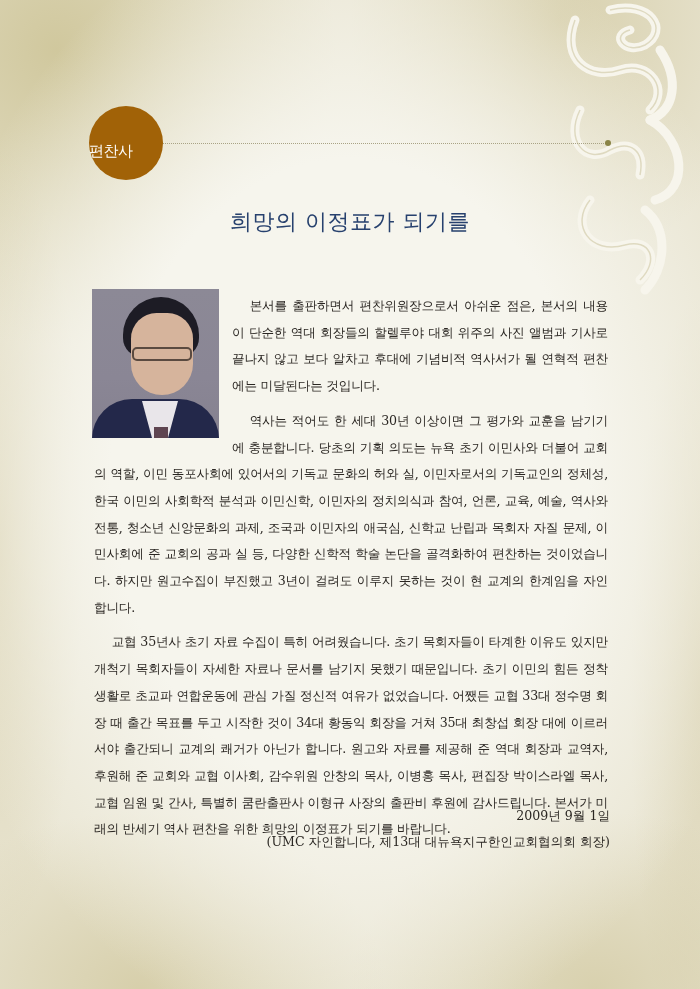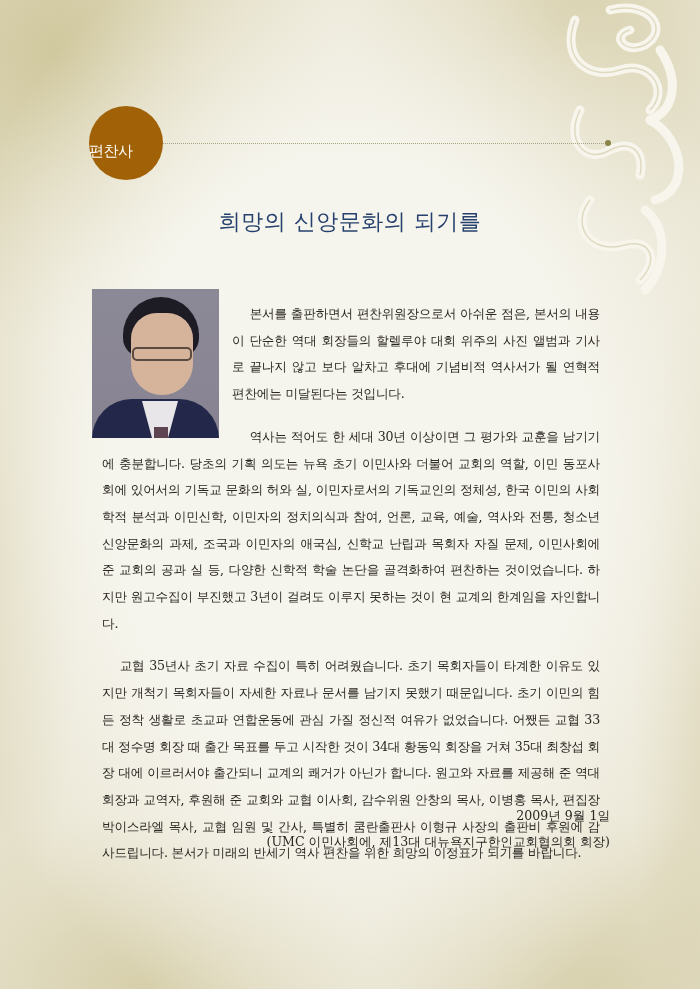--- a/index.html
+++ b/index.html
@@ -53,21 +53,21 @@
     .photo .glasses { position:absolute; left:40px; top:58px; width:60px; height:14px; border:2px solid #5a4a40; border-radius:5px; box-sizing:border-box; }
     .photo .suit { position:absolute; left:0; top:110px; width:127px; height:50px; background:#23284a; border-radius:40px 40px 0 0; }
     .photo .shirt { position:absolute; left:50px; top:112px; width:36px; height:40px; background:#e9e6ea; clip-path: polygon(0 0,100% 0,70% 100%,30% 100%); }
     .photo .tie { position:absolute; left:62px; top:138px; width:14px; height:14px; background:#5e4450; }
     .body-text {
       position: absolute; left: 86px; top: 285px; width: 530px;
       font-size: 12.6px; line-height: 26.7px; color: #2a2622;
       text-align: justify; letter-spacing: -0.2px;
     }
     .float-space { float: left; width: 146px; height: 158px; }
-    .body-text p { margin: 16px; text-indent: 1.4em; }
+    .body-text p { margin: 8px; text-indent: 1.4em; }
     .signature {
       position: absolute; right: 90px; top: 796px; text-align: right;
       font-size: 12.6px; color: #2a2622; line-height: 24px; margin-top: 8px;
     }
     .signature .date { margin-bottom: 6px; }
     .signature .affil { line-height: 16px; }
   </style>
 </head>
 <body>
 
@@ -90,34 +90,34 @@
     <path d="M40 200 C20 225 40 255 75 245 C100 238 110 260 90 280"></path>
   </g>
 </svg>
 
 <div class="section-badge">
   <span>편찬사</span>
 </div>
 <div class="divider"></div>
 <div class="divider-dot"></div>
 
-<div class="title">희망의 신앙문화의 되기를</div>
+<div class="title">희망의 이정표가 되기를</div>
 
 <div class="photo">
   <div class="suit"></div>
   <div class="shirt"></div>
   <div class="tie"></div>
   <div class="hair"></div>
   <div class="face"></div>
   <div class="glasses"></div>
 </div>
 
 <div class="body-text">
   <div class="float-space"></div>
   <p>본서를 출판하면서 편찬위원장으로서 아쉬운 점은, 본서의 내용이 단순한 역대 회장들의 할렐루야 대회 위주의 사진 앨범과 기사로 끝나지 않고 보다 알차고 후대에 기념비적 역사서가 될 연혁적 편찬에는 미달된다는 것입니다.</p>
   <p>역사는 적어도 한 세대 30년 이상이면 그 평가와 교훈을 남기기에 충분합니다. 당초의 기획 의도는 뉴욕 초기 이민사와 더불어 교회의 역할, 이민 동포사회에 있어서의 기독교 문화의 허와 실, 이민자로서의 기독교인의 정체성, 한국 이민의 사회학적 분석과 이민신학, 이민자의 정치의식과 참여, 언론, 교육, 예술, 역사와 전통, 청소년 신앙문화의 과제, 조국과 이민자의 애국심, 신학교 난립과 목회자 자질 문제, 이민사회에 준 교회의 공과 실 등, 다양한 신학적 학술 논단을 골격화하여 편찬하는 것이었습니다. 하지만 원고수집이 부진했고 3년이 걸려도 이루지 못하는 것이 현 교계의 한계임을 자인합니다.</p>
   <p>교협 35년사 초기 자료 수집이 특히 어려웠습니다. 초기 목회자들이 타계한 이유도 있지만 개척기 목회자들이 자세한 자료나 문서를 남기지 못했기 때문입니다. 초기 이민의 힘든 정착 생활로 초교파 연합운동에 관심 가질 정신적 여유가 없었습니다. 어쨌든 교협 33대 정수명 회장 때 출간 목표를 두고 시작한 것이 34대 황동익 회장을 거쳐 35대 최창섭 회장 대에 이르러서야 출간되니 교계의 쾌거가 아닌가 합니다. 원고와 자료를 제공해 준 역대 회장과 교역자, 후원해 준 교회와 교협 이사회, 감수위원 안창의 목사, 이병홍 목사, 편집장 박이스라엘 목사, 교협 임원 및 간사, 특별히 쿰란출판사 이형규 사장의 출판비 후원에 감사드립니다. 본서가 미래의 반세기 역사 편찬을 위한 희망의 이정표가 되기를 바랍니다.</p>
 </div>
 
 <div class="signature">
   <div class="date">2009년 9월 1일</div>
-  <div class="affil">(UMC 이민사회에, 제13대 대뉴욕지구한인교회협의회 회장)</div>
+  <div class="affil">(UMC 자인합니다, 제13대 대뉴욕지구한인교회협의회 회장)</div>
 </div>
 
 </body></html>

